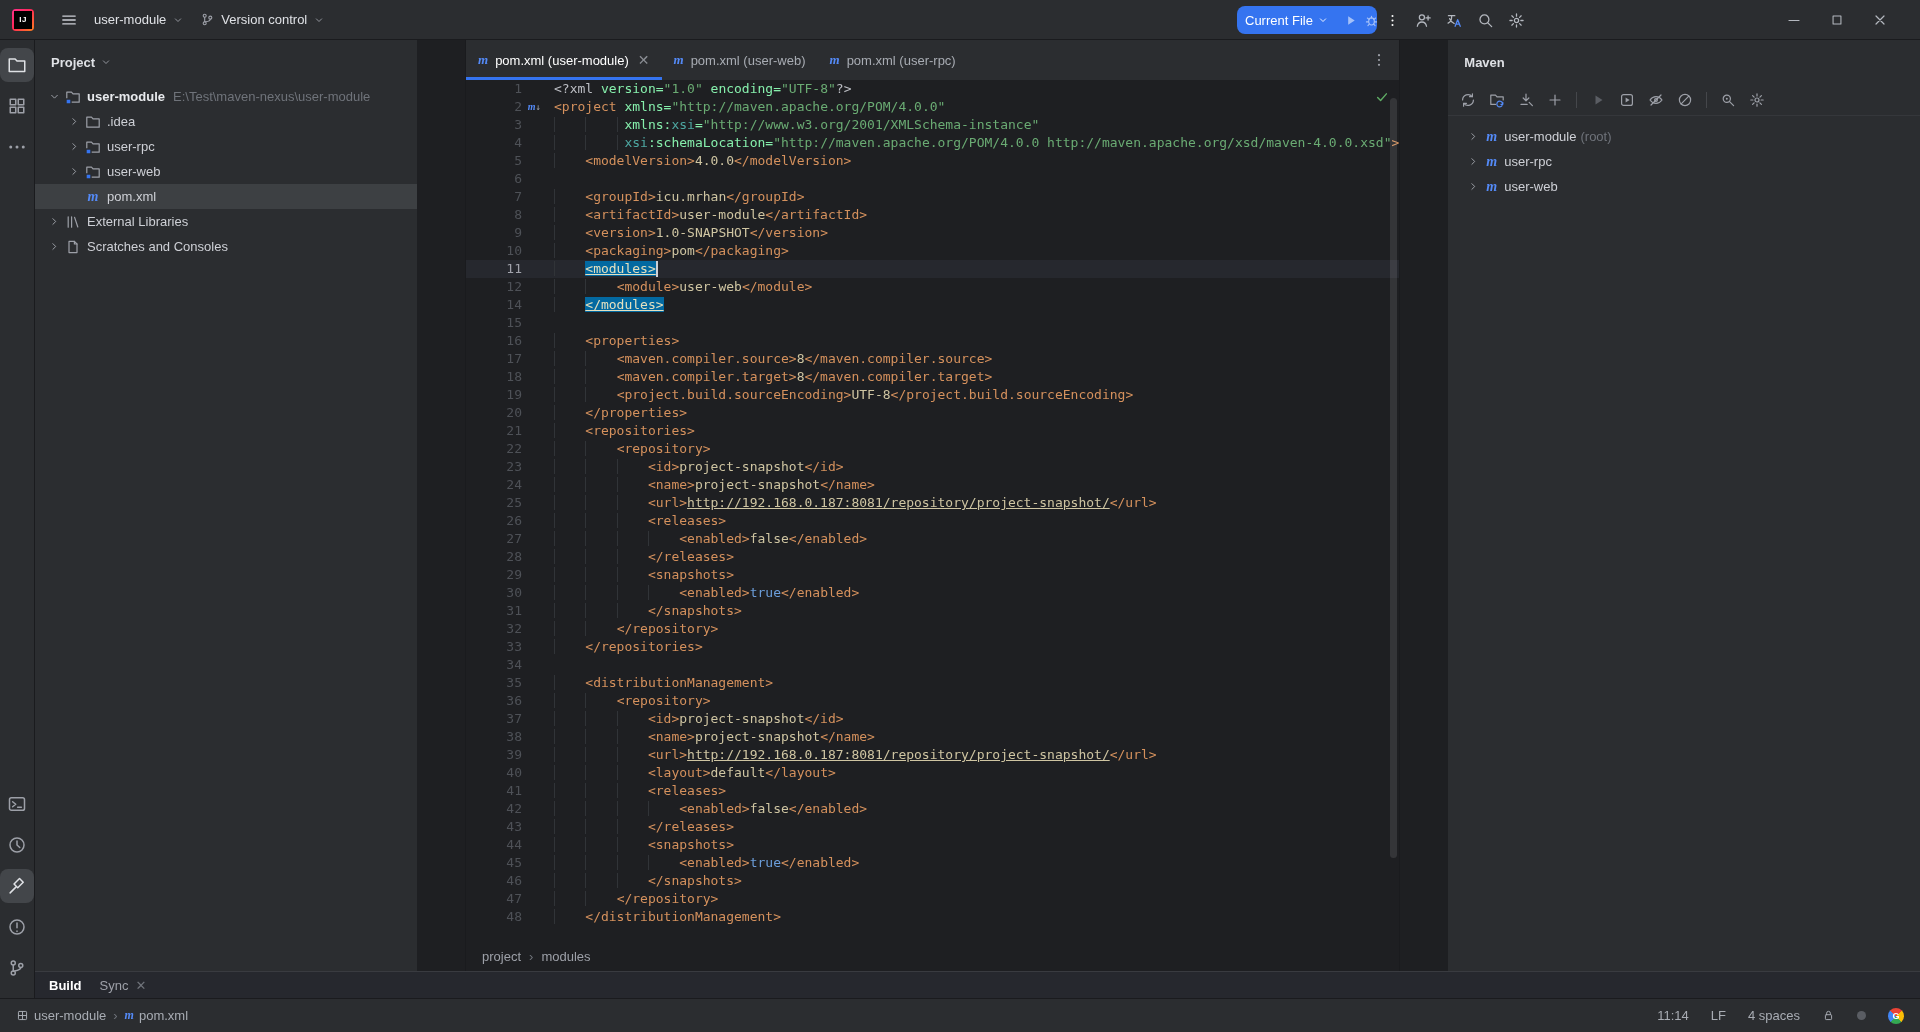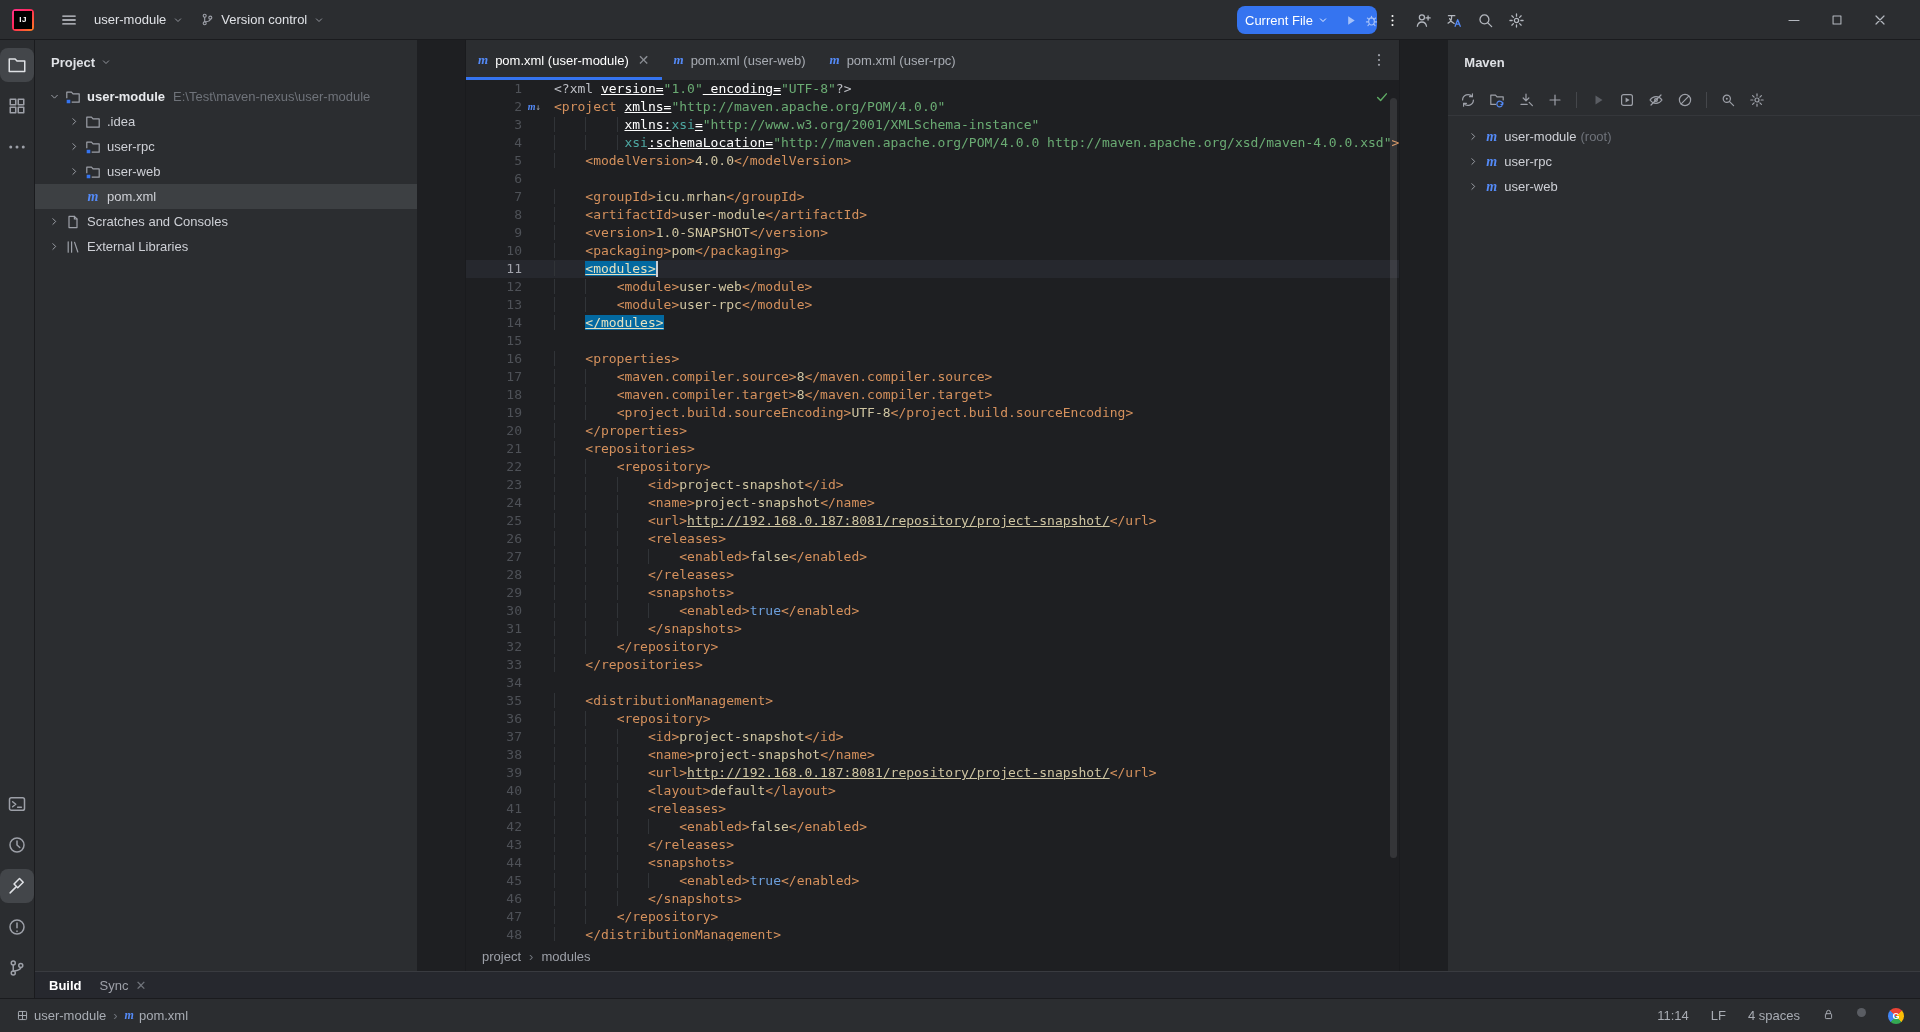--- a/index.html
+++ b/index.html
@@ -60,21 +60,21 @@
   .cl.current { background:#26282e; }
   .cl .g { flex:none; width:78px; text-align:right; padding-right:22px; color:#4e5157; position:relative; }
   .cl.current .g { color:#a1a3ab; }
   .cl .t { padding-left:10px; }
   .gicon { position:absolute; right:3px; top:0; font-size:10px; line-height:18px; }
   .gicon .arrow { color:#9da0a8; font-size:9px; }
   .mi { font-family:"Liberation Serif",serif; font-style:italic; font-weight:bold; color:#548af7; }
 
   .s-pl  { background-image:repeating-linear-gradient(to right,#313438 0 1px,transparent 1px 31.29px); }
   .s-pi  { color:#bcbec4; }
-  .s-attr{ color:#ffffff;text-decoration:underline; }
+  .s-attr{ color:#86efac; }
   .s-str { color:#6aab73; }
   .s-tag { color:#d5915d; }
   .s-txt { color:#cfc5a2; }
   .s-ns  { color:#4ea8a2; }
   .s-lnk { color:#cfc5a2; text-decoration:underline; }
   .s-bool{ color:#6c9edb; }
   .s-taghl { color:#e4e1c0; background:#0369a1;text-decoration:underline; }
   .caret { display:inline-block; width:2px; height:16px; background:#ced0d6; vertical-align:middle; margin-top:-2px; }
 
   #insp-check { position:absolute; top:10px; right:10px; color:#5fad65; }
@@ -105,21 +105,21 @@
   
   #buildbar { height:27px; background:#26282e; border-top:1px solid #393b40; display:flex; align-items:center; padding-left:14px; gap:18px; }
   #buildbar .bb-tab { display:flex; align-items:flex-start; gap:7px; color:#9da0a8; }
   #buildbar .bb-tab.active { color:#ffffff; font-weight:bold; }
   #buildbar .close { color:#6f737a; }
 
   #statusbar { height:34px; background:#2b2d30; border-top:1px solid #1a1b1e; display:flex; align-items:center; padding:0 16px; color:#a8acb3; }
   #navbar { display:flex; align-items:center; gap:7px; }
   #navbar .mi { font-size:12px; }
   #navbar .nsep { color:#6f737a; }
-  #sb-right { margin-left:auto; display:flex; gap:22px; }
+  #sb-right { margin-left:auto; display:flex; align-items:center; gap:22px; }
   #sb-dot { width:9px; height:9px; border-radius:50%; background:#5a5d63; }
   #g-badge { width:16px; height:16px; border-radius:50%; display:flex; align-items:center; justify-content:center;
              background:conic-gradient(from -45deg,#ea4335 0 25%,#fbbc05 0 50%,#34a853 0 75%,#4285f4 0 100%);
              color:#fff; font-size:9px; font-weight:bold; }
   svg.ic { display:block; }
 </style>
 </head>
 <body>
 
 <div id="titlebar">
@@ -365,38 +365,38 @@
               <span class="lbl">pom.xml</span>
             </div>
             <div class="trow" style="padding-left: 10px;">
               <span class="chev">
                 <svg class="ic" width="13" height="13" viewBox="0 0 16 16" fill="none" stroke="currentColor" stroke-width="1.2" stroke-linecap="round" stroke-linejoin="round">
                   <path d="M6 4.5L9.5 8 6 11.5"></path>
                 </svg>
               </span>
               <span class="ticon">
                 <svg class="ic" width="16" height="16" viewBox="0 0 16 16" fill="none" stroke="currentColor" stroke-width="1.2" stroke-linecap="round" stroke-linejoin="round">
+                  <path d="M3.2 2.8v10.4M6.6 2.8v10.4M9.6 3.4l3.2 9.6"></path>
+                </svg>
+              </span>
+              <span class="lbl">External Libraries</span>
+            </div>
+            <div class="trow" style="padding-left: 10px;">
+              <span class="chev">
+                <svg class="ic" width="13" height="13" viewBox="0 0 16 16" fill="none" stroke="currentColor" stroke-width="1.2" stroke-linecap="round" stroke-linejoin="round">
+                  <path d="M6 4.5L9.5 8 6 11.5"></path>
+                </svg>
+              </span>
+              <span class="ticon">
+                <svg class="ic" width="16" height="16" viewBox="0 0 16 16" fill="none" stroke="currentColor" stroke-width="1.2" stroke-linecap="round" stroke-linejoin="round">
                   <path d="M4 2.4h5.4L12 5v8.6H4z"></path>
                   <path d="M9.4 2.4V5H12"></path>
                 </svg>
               </span>
               <span class="lbl">Scratches and Consoles</span>
-            </div>
-            <div class="trow" style="padding-left: 10px;">
-              <span class="chev">
-                <svg class="ic" width="13" height="13" viewBox="0 0 16 16" fill="none" stroke="currentColor" stroke-width="1.2" stroke-linecap="round" stroke-linejoin="round">
-                  <path d="M6 4.5L9.5 8 6 11.5"></path>
-                </svg>
-              </span>
-              <span class="ticon">
-                <svg class="ic" width="16" height="16" viewBox="0 0 16 16" fill="none" stroke="currentColor" stroke-width="1.2" stroke-linecap="round" stroke-linejoin="round">
-                  <path d="M3.2 2.8v10.4M6.6 2.8v10.4M9.6 3.4l3.2 9.6"></path>
-                </svg>
-              </span>
-              <span class="lbl">External Libraries</span>
             </div>
           </div>
       </div>
 
       <div id="editor">
         <div id="tabbar">
             <div class="tab active">
               <span class="mi" style="font-size:13px">m</span>
               <span>pom.xml (user-module)</span>
               <span class="close">✕</span>
@@ -424,21 +424,20 @@
               <div class="cl"><span class="g">3</span><span class="t"><span class="s-pl">         </span><span class="s-attr">xmlns:</span><span class="s-ns">xsi</span><span class="s-attr">=</span><span class="s-str">"http://www.w3.org/2001/XMLSchema-instance"</span></span></div>
               <div class="cl"><span class="g">4</span><span class="t"><span class="s-pl">         </span><span class="s-ns">xsi</span><span class="s-attr">:schemaLocation=</span><span class="s-str">"http://maven.apache.org/POM/4.0.0 http://maven.apache.org/xsd/maven-4.0.0.xsd"</span><span class="s-tag">&gt;</span></span></div>
               <div class="cl"><span class="g">5</span><span class="t"><span class="s-pl">    </span><span class="s-tag">&lt;modelVersion&gt;</span><span class="s-txt">4.0.0</span><span class="s-tag">&lt;/modelVersion&gt;</span></span></div>
               <div class="cl"><span class="g">6</span><span class="t"></span></div>
               <div class="cl"><span class="g">7</span><span class="t"><span class="s-pl">    </span><span class="s-tag">&lt;groupId&gt;</span><span class="s-txt">icu.mrhan</span><span class="s-tag">&lt;/groupId&gt;</span></span></div>
               <div class="cl"><span class="g">8</span><span class="t"><span class="s-pl">    </span><span class="s-tag">&lt;artifactId&gt;</span><span class="s-txt">user-module</span><span class="s-tag">&lt;/artifactId&gt;</span></span></div>
               <div class="cl"><span class="g">9</span><span class="t"><span class="s-pl">    </span><span class="s-tag">&lt;version&gt;</span><span class="s-txt">1.0-SNAPSHOT</span><span class="s-tag">&lt;/version&gt;</span></span></div>
               <div class="cl"><span class="g">10</span><span class="t"><span class="s-pl">    </span><span class="s-tag">&lt;packaging&gt;</span><span class="s-txt">pom</span><span class="s-tag">&lt;/packaging&gt;</span></span></div>
               <div class="cl current"><span class="g">11</span><span class="t"><span class="s-pl">    </span><span class="s-taghl">&lt;modules&gt;</span><span class="caret"></span></span></div>
               <div class="cl"><span class="g">12</span><span class="t"><span class="s-pl">        </span><span class="s-tag">&lt;module&gt;</span><span class="s-txt">user-web</span><span class="s-tag">&lt;/module&gt;</span></span></div>
-              <div class="cl"><span class="g">13</span><span class="t"><span class="s-pl">        </span><span class="s-tag">&lt;module&gt;</span><span class="s-txt">user-rpc</span><span class="s-tag">&lt;/module&gt;</span></span></div>
               <div class="cl"><span class="g">14</span><span class="t"><span class="s-pl">    </span><span class="s-taghl">&lt;/modules&gt;</span></span></div>
               <div class="cl"><span class="g">15</span><span class="t"></span></div>
               <div class="cl"><span class="g">16</span><span class="t"><span class="s-pl">    </span><span class="s-tag">&lt;properties&gt;</span></span></div>
               <div class="cl"><span class="g">17</span><span class="t"><span class="s-pl">        </span><span class="s-tag">&lt;maven.compiler.source&gt;</span><span class="s-txt">8</span><span class="s-tag">&lt;/maven.compiler.source&gt;</span></span></div>
               <div class="cl"><span class="g">18</span><span class="t"><span class="s-pl">        </span><span class="s-tag">&lt;maven.compiler.target&gt;</span><span class="s-txt">8</span><span class="s-tag">&lt;/maven.compiler.target&gt;</span></span></div>
               <div class="cl"><span class="g">19</span><span class="t"><span class="s-pl">        </span><span class="s-tag">&lt;project.build.sourceEncoding&gt;</span><span class="s-txt">UTF-8</span><span class="s-tag">&lt;/project.build.sourceEncoding&gt;</span></span></div>
               <div class="cl"><span class="g">20</span><span class="t"><span class="s-pl">    </span><span class="s-tag">&lt;/properties&gt;</span></span></div>
               <div class="cl"><span class="g">21</span><span class="t"><span class="s-pl">    </span><span class="s-tag">&lt;repositories&gt;</span></span></div>
               <div class="cl"><span class="g">22</span><span class="t"><span class="s-pl">        </span><span class="s-tag">&lt;repository&gt;</span></span></div>
               <div class="cl"><span class="g">23</span><span class="t"><span class="s-pl">            </span><span class="s-tag">&lt;id&gt;</span><span class="s-txt">project-snapshot</span><span class="s-tag">&lt;/id&gt;</span></span></div>

